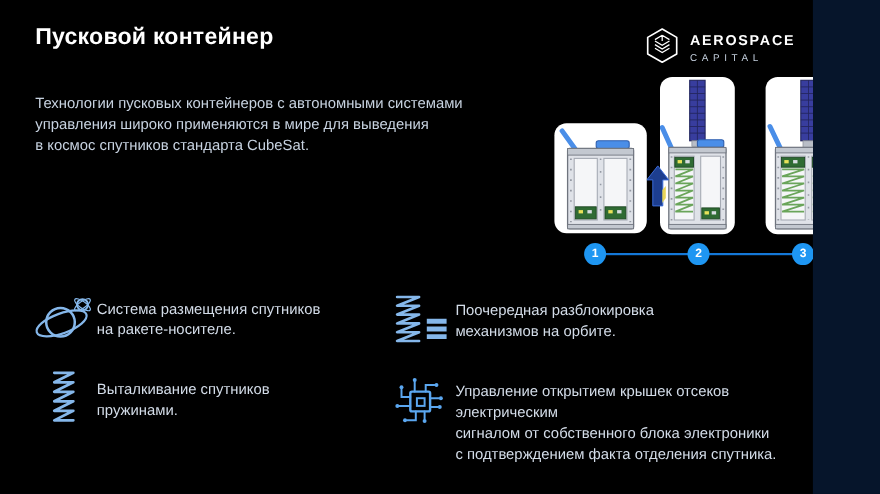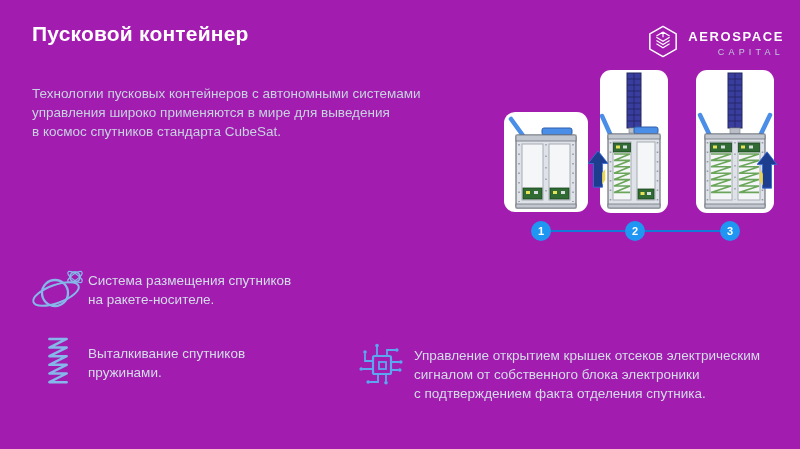--- a/index.html
+++ b/index.html
@@ -1,27 +1,27 @@
 <!DOCTYPE html>
 <html><head>
 <meta charset="utf-8">
 <style>
   * { margin:0; padding:0; box-sizing:border-box; }
   html,body { background:#06152b; }
   body { font-family:"Liberation Sans", sans-serif; }
   .slide {
-    position:relative; width:800px; height:449px;
-    background:#a21caf; overflow:hidden;
+    position:relative; width:739px; height:449px;
+    background:#000000; overflow:hidden;
   }
   
   .title {
     position:absolute; left:32px; top:22px;
     font-size:21px; font-weight:bold; color:#ffffff; letter-spacing:.2px;
   }
-  .logo { position:absolute; right:16px; top:24px; display:flex; align-items:center; gap:9px;text-align:right; }
+  .logo { position:absolute; right:16px; top:24px; display:flex; align-items:center; gap:9px; }
   .logo-icon { display:block; }
   .logo-text { display:flex; flex-direction:column; line-height:1.15; }
   .logo-line1 { color:#ffffff; font-size:13px; font-weight:bold; letter-spacing:1.6px; }
   .logo-line2 { color:#c2cddb; font-size:9px; letter-spacing:4.2px; margin-top:2px; }
   
   .para {
     position:absolute; left:32px; color:#C7D2E0;
     font-size:13.5px; line-height:19px; white-space:pre-line;margin-top:18px;
   }
   .para1 { top:66px; }
@@ -187,20 +187,30 @@
   <div class="feature f-left f2">
     <span class="icon-box">
       <svg width="30" height="50" viewBox="0 0 30 52" fill="none">
         <path d="M6 3 H24 L6 12 H24 L6 21 H24 L6 30 H24 L6 39 H24 L6 48 H24" stroke="#85B7EA" stroke-width="2.6" stroke-linecap="round" stroke-linejoin="round"></path>
       </svg>
     </span>
     <span class="feature-text">Выталкивание спутников
 пружинами.</span>
   </div>
 
+  <div class="feature f-right f3">
+    <span class="icon-box">
+      <svg width="54" height="46" viewBox="0 0 54 46" fill="none">
+        <path d="M6 3 H26 L6 11 H26 L6 19 H26 L6 27 H26 L6 35 H26 L6 43 H26" stroke="#85B7EA" stroke-width="2.4" stroke-linecap="round" stroke-linejoin="round"></path>
+        <path d="M33 25 H51 M33 32 H51 M33 39 H51" stroke="#85B7EA" stroke-width="4.5" stroke-linecap="butt"></path>
+      </svg>
+    </span>
+    <span class="feature-text">Поочередная разблокировка
+механизмов на орбите.</span>
+  </div>
 
   <div class="feature f-right f4">
     <span class="icon-box">
       <svg width="50" height="50" viewBox="0 0 50 50" fill="none">
         <rect x="16" y="16" width="18" height="18" rx="1.5" stroke="#5BA7F0" stroke-width="2.2"></rect>
         <rect x="22" y="22" width="7" height="7" stroke="#5BA7F0" stroke-width="1.8"></rect>
         <path d="M20 16 V7 M30 16 V10 H38 M16 21 H8 V14 M16 29 H6 M34 22 H42 M34 30 H41 M21 34 V42 H13 M29 34 V41" stroke="#5BA7F0" stroke-width="1.8" stroke-linecap="round"></path>
         <g fill="#5BA7F0">
           <circle cx="20" cy="5.5" r="1.8"></circle>
             <circle cx="39.8" cy="10" r="1.8"></circle>

